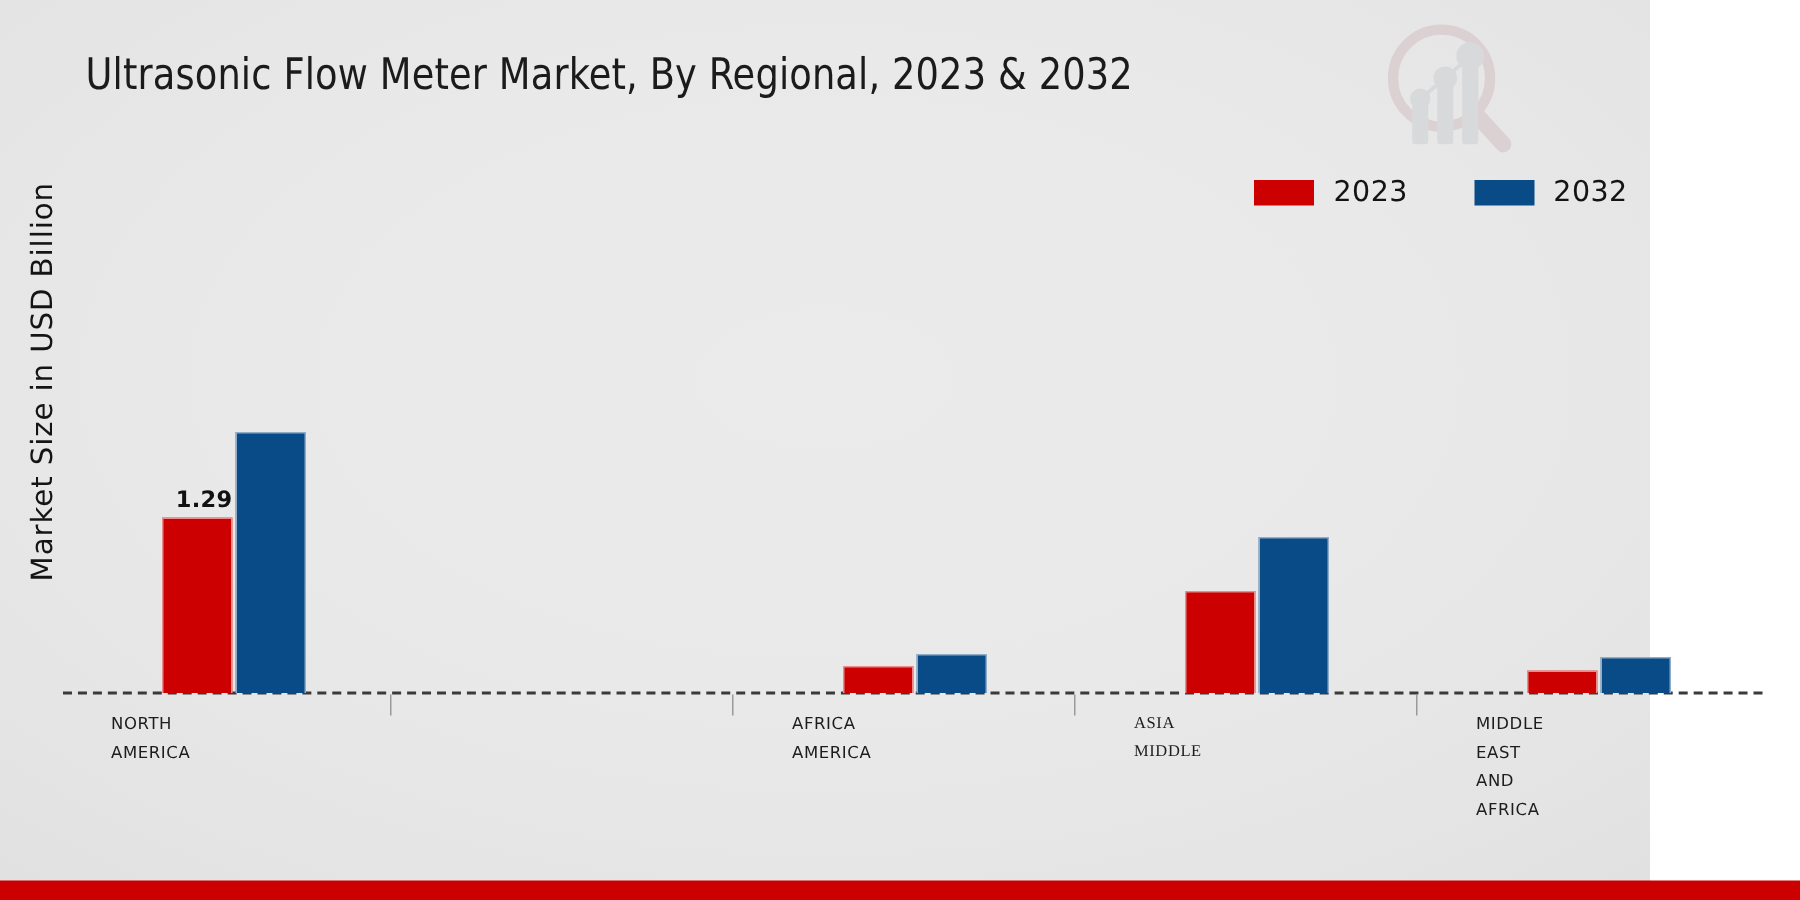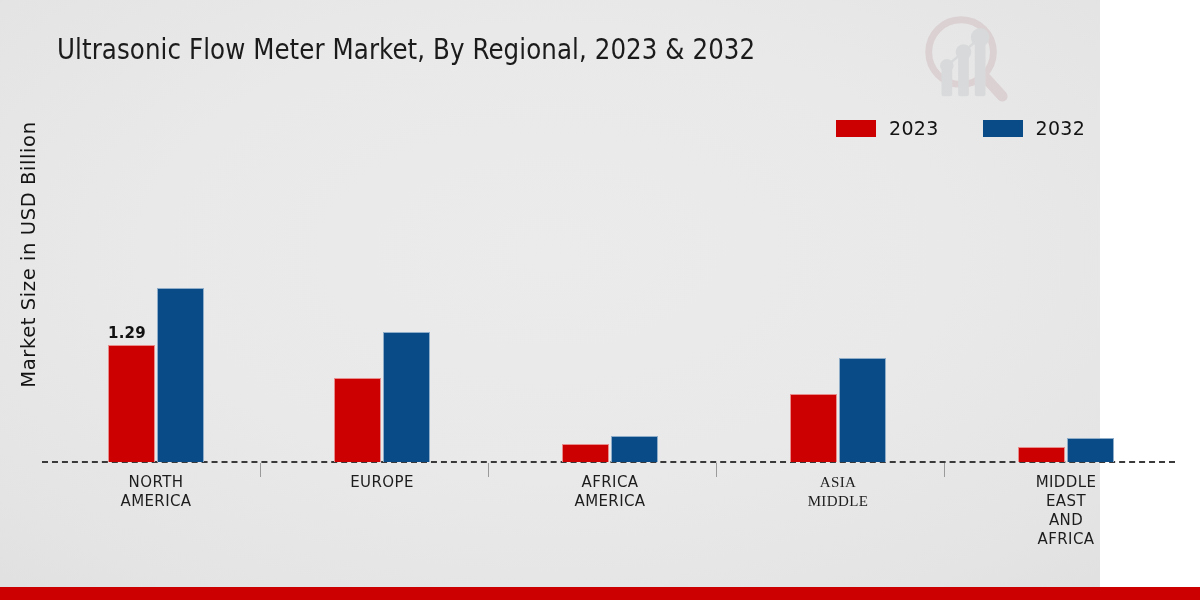--- a/index.html
+++ b/index.html
@@ -99,34 +99,33 @@
     border:1px solid rgba(255,255,255,0.55);
     border-bottom:none;
   }
   .bar.y2023 { left:0;  background:#cc0000; }
   .bar.y2032 { left:49px; background:#084b86; }
 
   .bar-value {
     position:absolute;
     left:0;
     width:47px;
-    text-align:left;
+    text-align:right;
     font-size:15px;
     font-weight:bold;
     color:#111;
     letter-spacing:0.2px;
   }
 
   .cat-label {
     position:absolute;
     top:473px;
     left:-34px;
     width:164px;
-    text-align:center;
-    font-size:15px;
+    font-size:11px;
     line-height:19px;
     color:#1d1d1d;
     letter-spacing:0.4px;
   }
 
   
   #footer-bar {
     position:absolute;
     left:0; bottom:0;
     width:1200px; height:13px;
@@ -183,27 +182,20 @@
       <div class="group-tick" style="left: 716px;"></div>
       <div class="group-tick" style="left: 944px;"></div>
       <div class="bar-group" style="left: 108px; width: 96px;">
         <div class="bars">
           <div class="bar y2023" title="1.29" style="height: 117px;"></div>
           <div class="bar-value" style="bottom: 120px; left: 0px; position: absolute;">1.29</div>
           <div class="bar y2032" title="2.16" style="height: 174px;"></div>
         </div>
         <div class="cat-label"><span>NORTH</span><br><span>AMERICA</span></div>
       </div>
-      <div class="bar-group" style="left: 334px; width: 96px;">
-        <div class="bars">
-          <div class="bar y2023" title="1.02" style="height: 84px;"></div>
-          <div class="bar y2032" title="1.65" style="height: 130px;"></div>
-        </div>
-        <div class="cat-label"><span>EUROPE</span></div>
-      </div>
       <div class="bar-group" style="left: 562px; width: 96px;">
         <div class="bars">
           <div class="bar y2023" title="0.15" style="height: 18px;"></div>
           <div class="bar y2032" title="0.23" style="height: 26px;"></div>
         </div>
         <div class="cat-label"><span>AFRICA</span><br><span>AMERICA</span></div>
       </div>
       <div class="bar-group" style="left: 790px; width: 96px; font-family: Liberation Serif, serif;">
         <div class="bars">
           <div class="bar y2023" title="0.78" style="height: 68px;"></div>

